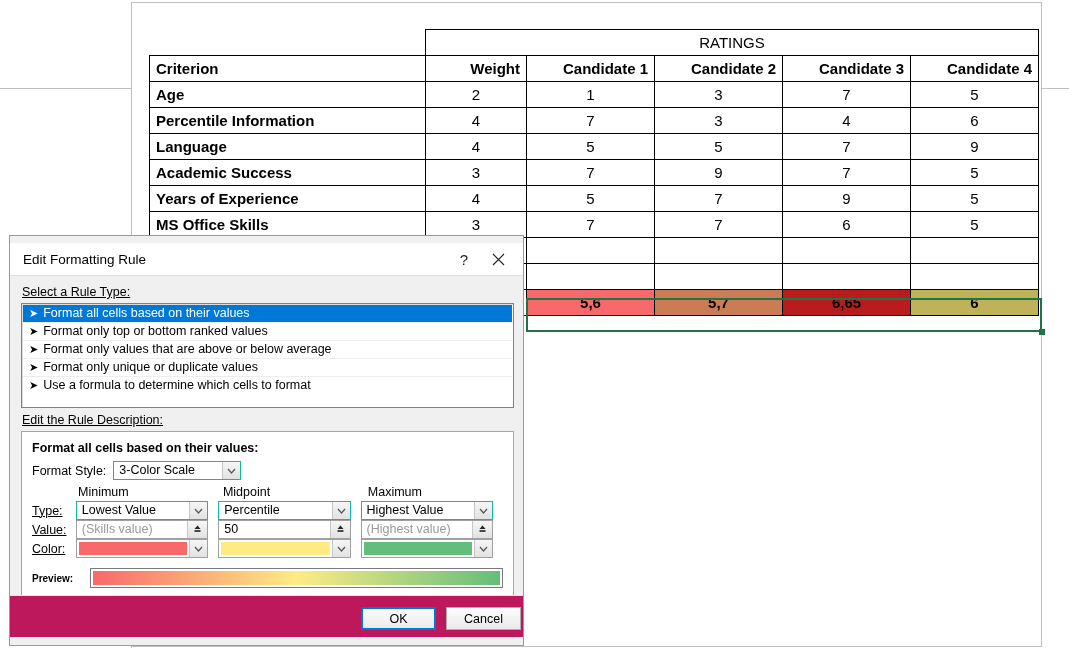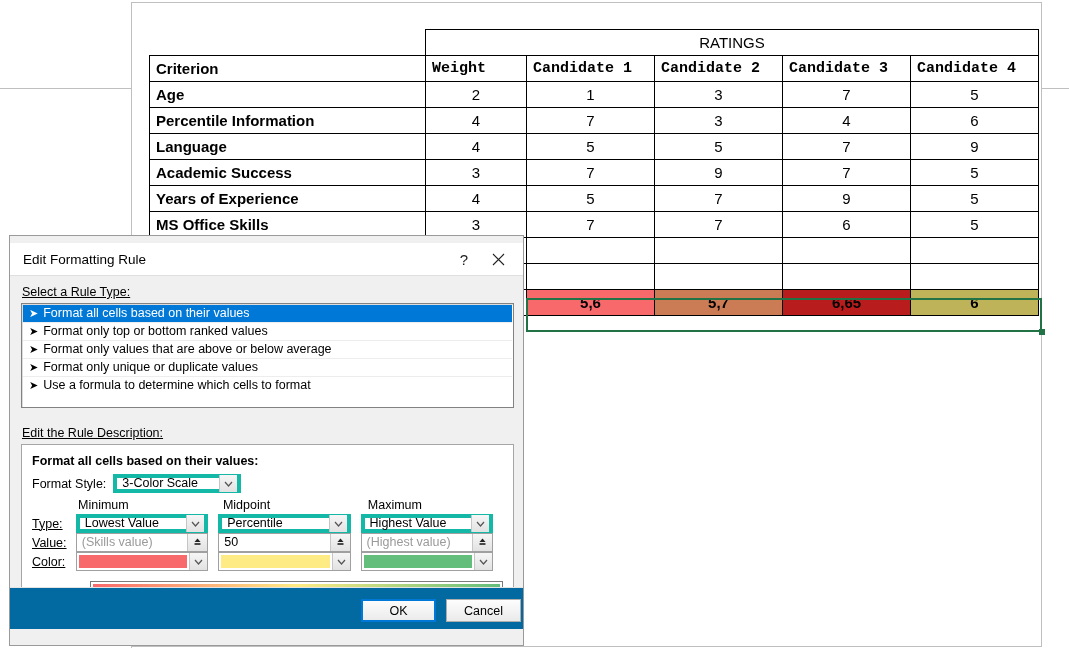--- a/index.html
+++ b/index.html
@@ -37,21 +37,21 @@
     background:#fff;
   }
   td.crit-col{width:276px;}
   td.wt-col{width:101px;}
   td.cand-col{width:128px;}
 
   td.banner{
     background:#95B3D7;font-weight:normal;text-align:center;font-size:15px;height:30px;
   }
   td.hdr{
-    background:#B8CCE4;font-weight:bold;text-align:left;font-size:14px;height:27px;font-family:Liberation Mono, monospace;
+    background:#B8CCE4;font-weight:bold;text-align:right;font-size:14px;height:27px;
   }
   td.hdr-left{
     background:#B8CCE4;font-weight:bold;text-align:left;font-size:14px;height:27px;
   }
   td.crit{
     background:#DCE6F1;font-weight:bold;text-align:left;font-size:14px;
   }
   td.num{text-align:center;font-size:15px;}
   td.blank{background:#fff;}
   td.res{
@@ -100,33 +100,33 @@
     padding:1px;
   }
   .rule-item{
     height:17px;line-height:17px;font-size:12.5px;padding:0 4px 0 6px;
     border-bottom:1px solid #ededed;white-space:nowrap;overflow:hidden;
   }
   .rule-item:last-child{border-bottom:none;}
   .rule-item.selected{background:#0078D7;color:#fff;}
   .ra{display:inline-block;margin-right:5px;font-size:11px;}
 
-  .desc-label{margin-top:18px;}
+  .desc-label{margin-top:5px;}
   .desc-box{
     background:#fff;border:1px solid #a6a6a6;
     box-sizing:border-box;width:493px;height:173px;
     padding:9px 10px 0 10px;position:relative;
   }
   .desc-title{font-weight:bold;font-size:12.5px;margin-bottom:6px;}
 
   .fs-row{display:flex;align-items:center;gap:7px;margin-bottom:5px;}
   .fs-label{font-size:12.5px;}
 
   .combo{
-    height:19px;background:#fff;border:4px solid #14b8a6;
+    height:19px;background:#fff;border:1px solid #14b8a6;
     box-sizing:border-box;display:flex;align-items:center;font-size:12.5px;
   }
   .combo .ctext{flex:1;padding:0 4px 0 5px;white-space:nowrap;overflow:hidden;line-height:17px;}
   .combo .cbtn{
     width:17px;height:17px;background:linear-gradient(#f6f6f6,#e2e2e2);
     border-left:1px solid #c6c6c6;display:flex;align-items:center;justify-content:center;flex:0 0 17px;
   }
   .cbtn svg{display:block;}
 
   .cols-head{display:flex;margin-top:4px;margin-left:46px;}
@@ -160,22 +160,22 @@
 
   .prev-row{display:flex;align-items:center;margin-top:10px;}
   .prev-label{width:58px;font-size:10px;font-weight:bold;}
   .prev-box{
     width:414px;height:20px;border:1px solid #7a7a7a;box-sizing:border-box;
     background:#fff;padding:2px;
   }
   .prev-fill{width:100%;height:100%;}
 
   .dlg-btns{
-    position:absolute;left:0;bottom:16px;width:100%;height:41px;
-    background:#0369a1;border-top:1px solid #e3e3e3;
+    position:absolute;left:0;bottom:8px;width:100%;height:41px;
+    background:#be185d;border-top:1px solid #e3e3e3;
   }
   .btn{
     position:absolute;top:11px;width:75px;height:23px;
     background:linear-gradient(#fdfdfd,#eaeaea);
     border:1px solid #adadad;box-sizing:border-box;
     font-size:12.5px;display:flex;align-items:center;justify-content:center;
     font-family:"Liberation Sans", sans-serif;color:#000;
   }
   .btn.ok{left:351px;border:1px solid #0078D7;box-shadow:0 0 0 1px #0078D7 inset;}
   .btn.cancel{left:436px;}

